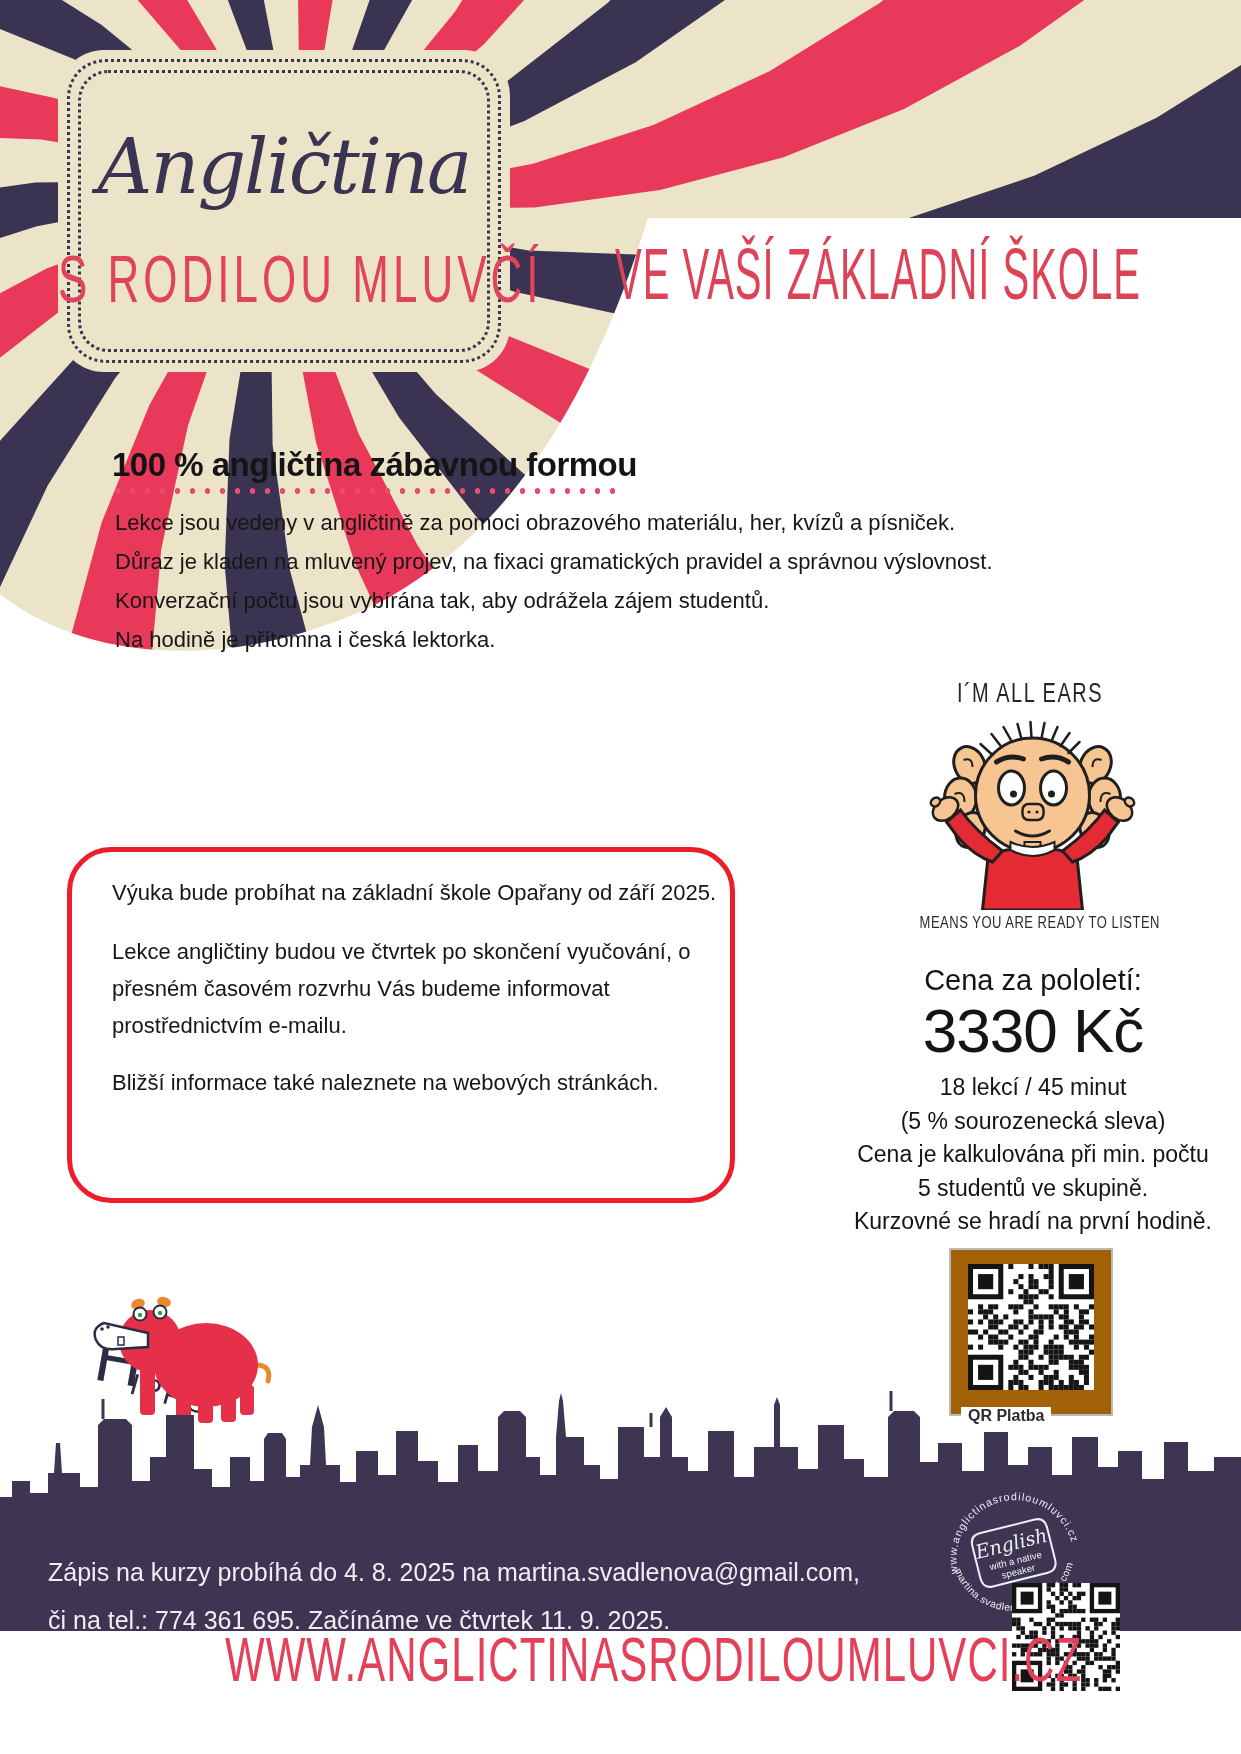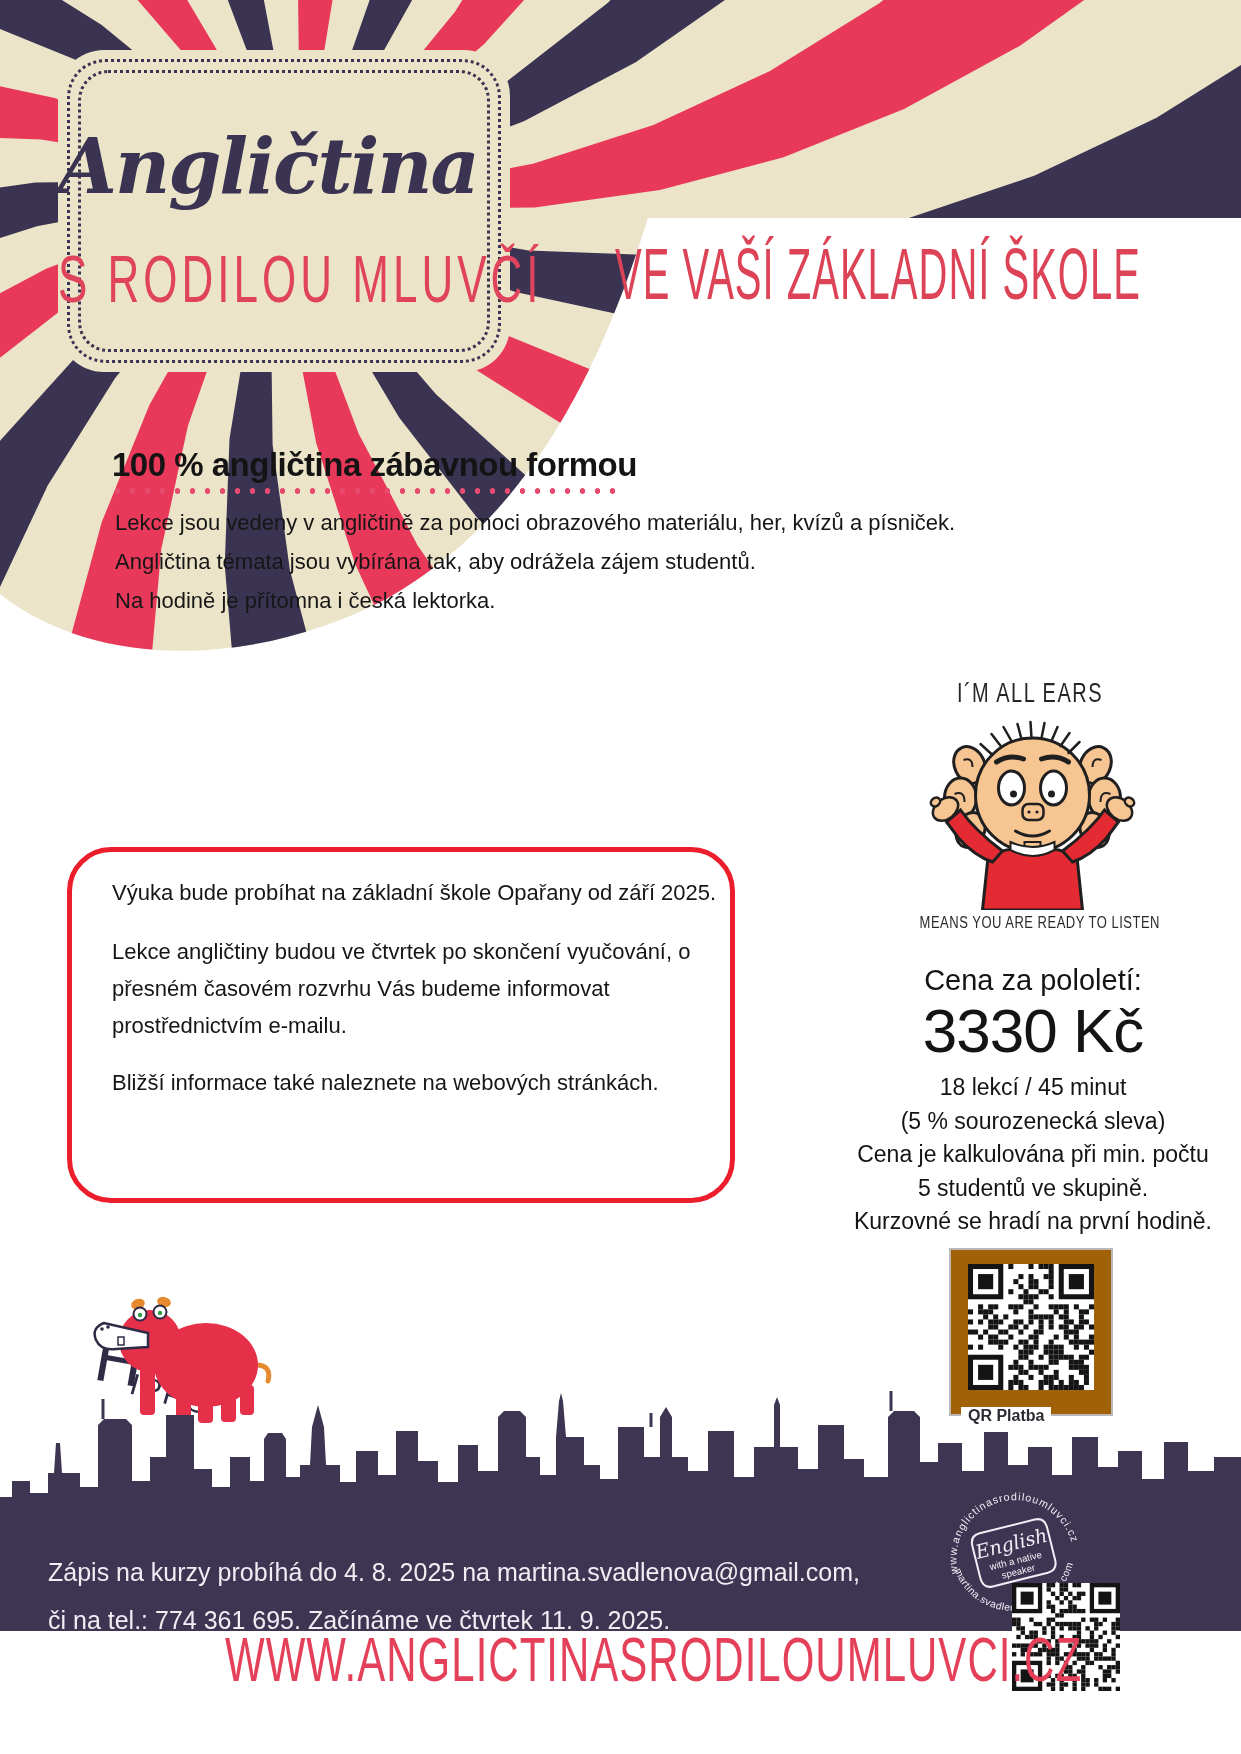--- a/index.html
+++ b/index.html
@@ -6,22 +6,22 @@
   .page{position:relative;width:1241px;height:1754px;margin:0 auto;background:#ffffff;
         overflow:hidden;font-family:"Liberation Sans",sans-serif;color:#1a1a1a;}
   .abs{position:absolute;}
   .handcaps{display:inline-block;transform-origin:50% 50%;}
 
   
   #swirl{position:absolute;left:0;top:0;}
   .badge{left:58px;top:50px;width:452px;height:322px;background:#ece4c8;border-radius:46px;}
   .badge .frame1{position:absolute;inset:9px;border:3px dotted #3a3452;border-radius:38px;}
   .badge .frame2{position:absolute;inset:20px;border:3px dotted #3a3452;border-radius:30px;}
-  .badge-title{left:0;top:72px;width:452px;
-      font-family:"DejaVu Serif",serif;font-style:italic;font-weight:bold;
+  .badge-title{left:0;top:72px;width:452px;text-align:center;
+      font-family:"DejaVu Serif",serif;font-style:italic;font-weight:normal;
       font-size:76px;color:#3a3452;letter-spacing:-2px;}
   .badge-sub{left:0;top:204px;width:452px;text-align:left;color:#e0445c;
       font-size:44px;letter-spacing:4px;white-space:nowrap;}
   .badge-sub .handcaps{transform:scaleY(1.5);}
   .tagline{left:615px;top:252px;width:460px;text-align:left;color:#dd4356;
       font-size:40px;letter-spacing:1px;white-space:nowrap;}
   .tagline .handcaps{transform:scaleY(1.8);}
 
   
   .intro-heading{left:112px;top:446px;font-size:33px;font-weight:bold;letter-spacing:-0.5px;color:#141414;}
@@ -118,21 +118,22 @@
   </div>
 
   <div class="abs tagline">
     <span class="handcaps">VE VAŠÍ ZÁKLADNÍ ŠKOLE</span>
   </div>
 
   <div class="abs intro-heading">100 % angličtina zábavnou formou</div>
   <div class="abs dotted-line"></div>
   <div class="abs intro-body">
     <p>Lekce jsou vedeny v angličtině za pomoci obrazového materiálu, her, kvízů a písniček.</p>
-    <p>Angličtina témata jsou vybírána tak, aby odrážela zájem studentů.</p>
+    <p>Důraz je kladen na mluvený projev, na fixaci gramatických pravidel a správnou výslovnost.</p>
+    <p>Konverzační počtu jsou vybírána tak, aby odrážela zájem studentů.</p>
     <p>Na hodině je přítomna i česká lektorka.</p>
   </div>
 
   <div class="abs mascot-top">
     <span class="handcaps">I´M ALL EARS</span>
   </div>
   <svg class="abs mascot-svg" width="225" height="200" viewBox="0 0 220 200">
 
     <g stroke="#1f1f1f" stroke-width="3" fill="#f6c592">
       <ellipse cx="47" cy="55" rx="15" ry="19" transform="rotate(-25 47 55)"></ellipse>

